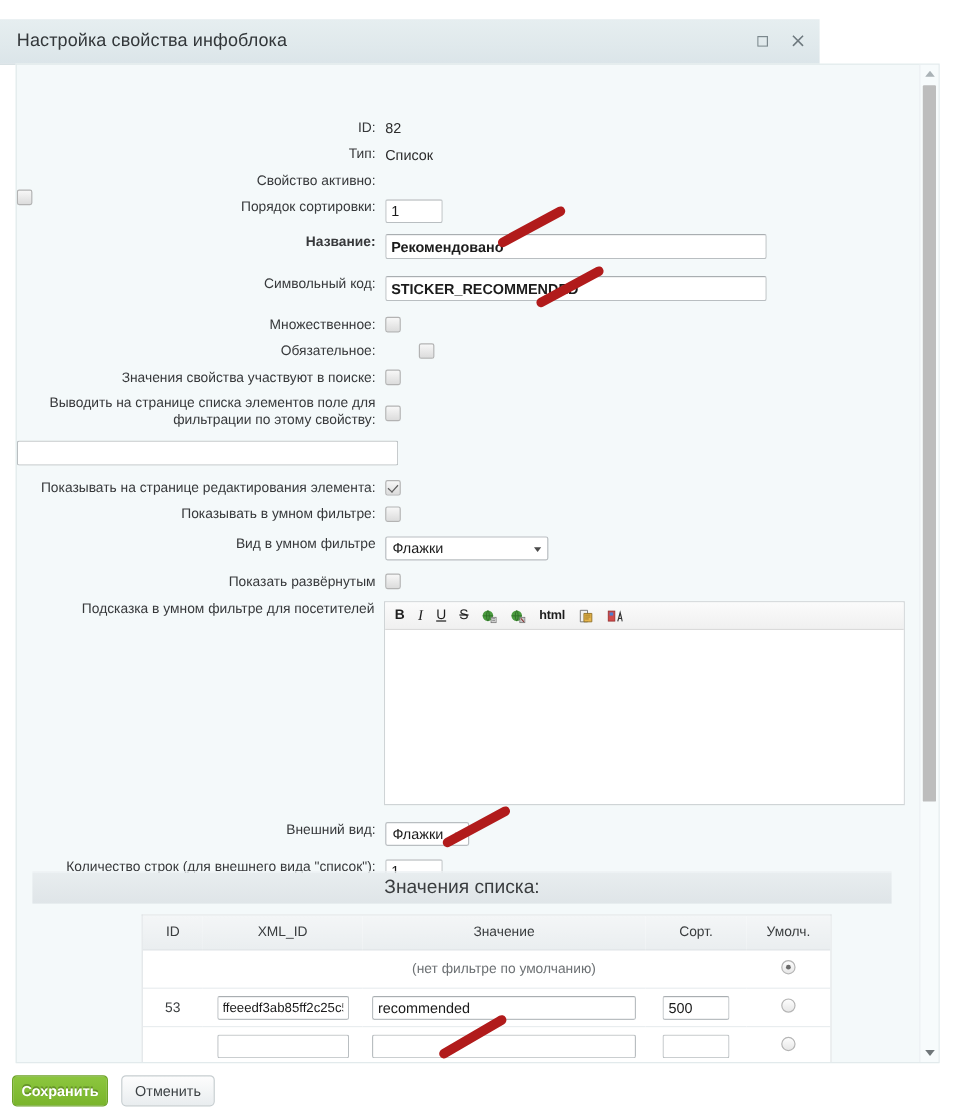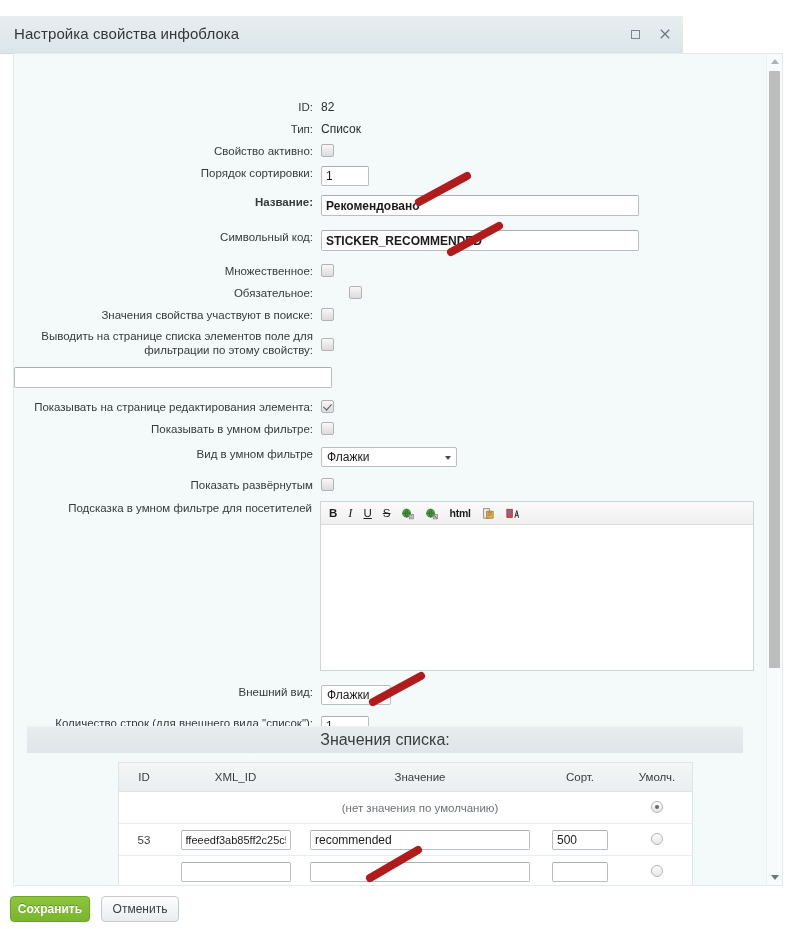--- a/index.html
+++ b/index.html
@@ -210,21 +210,21 @@
     <div class="row" style="top:17px;">
       <div class="lbl">ID:</div>
       <div class="fld"><span class="val">82</span></div>
     </div>
 
     <div class="row" style="top:39px;">
       <div class="lbl">Тип:</div>
       <div class="fld"><span class="val">Список</span></div>
     </div>
 
-    <div class="row" style="top:61px;">
+    <div class="row" style="top:61px;flex-direction:column;">
       <div class="lbl">Свойство активно:</div>
       <div class="fld"><span class="cbx"></span></div>
     </div>
 
     <div class="row" style="top:83px;">
       <div class="lbl">Порядок сортировки:</div>
       <div class="fld"><input class="inp sort" type="text" value="1" style=""></div>
     </div>
 
     <div class="row" style="top:112px;">
@@ -360,21 +360,21 @@
             <th class="c-val">Значение</th>
             <th class="c-sort">Сорт.</th>
             <th class="c-def">Умолч.</th>
           </tr>
         </thead>
         <tbody>
           <tr>
             <td class="c-id"></td>
             <td class="c-xml"></td>
             <td class="c-val">
-              <span class="nodef">(нет значения по умолчанию)</span>
+              <span class="nodef">(нет фильтре по умолчанию)</span>
             </td>
             <td class="c-sort"></td>
             <td class="c-def">
               <span class="rdo on"></span>
             </td>
           </tr>
           <tr>
             <td class="c-id">53</td>
             <td class="c-xml">
               <input class="inp inp-xml" type="text" value="ffeeedf3ab85ff2c25c5" style="">

